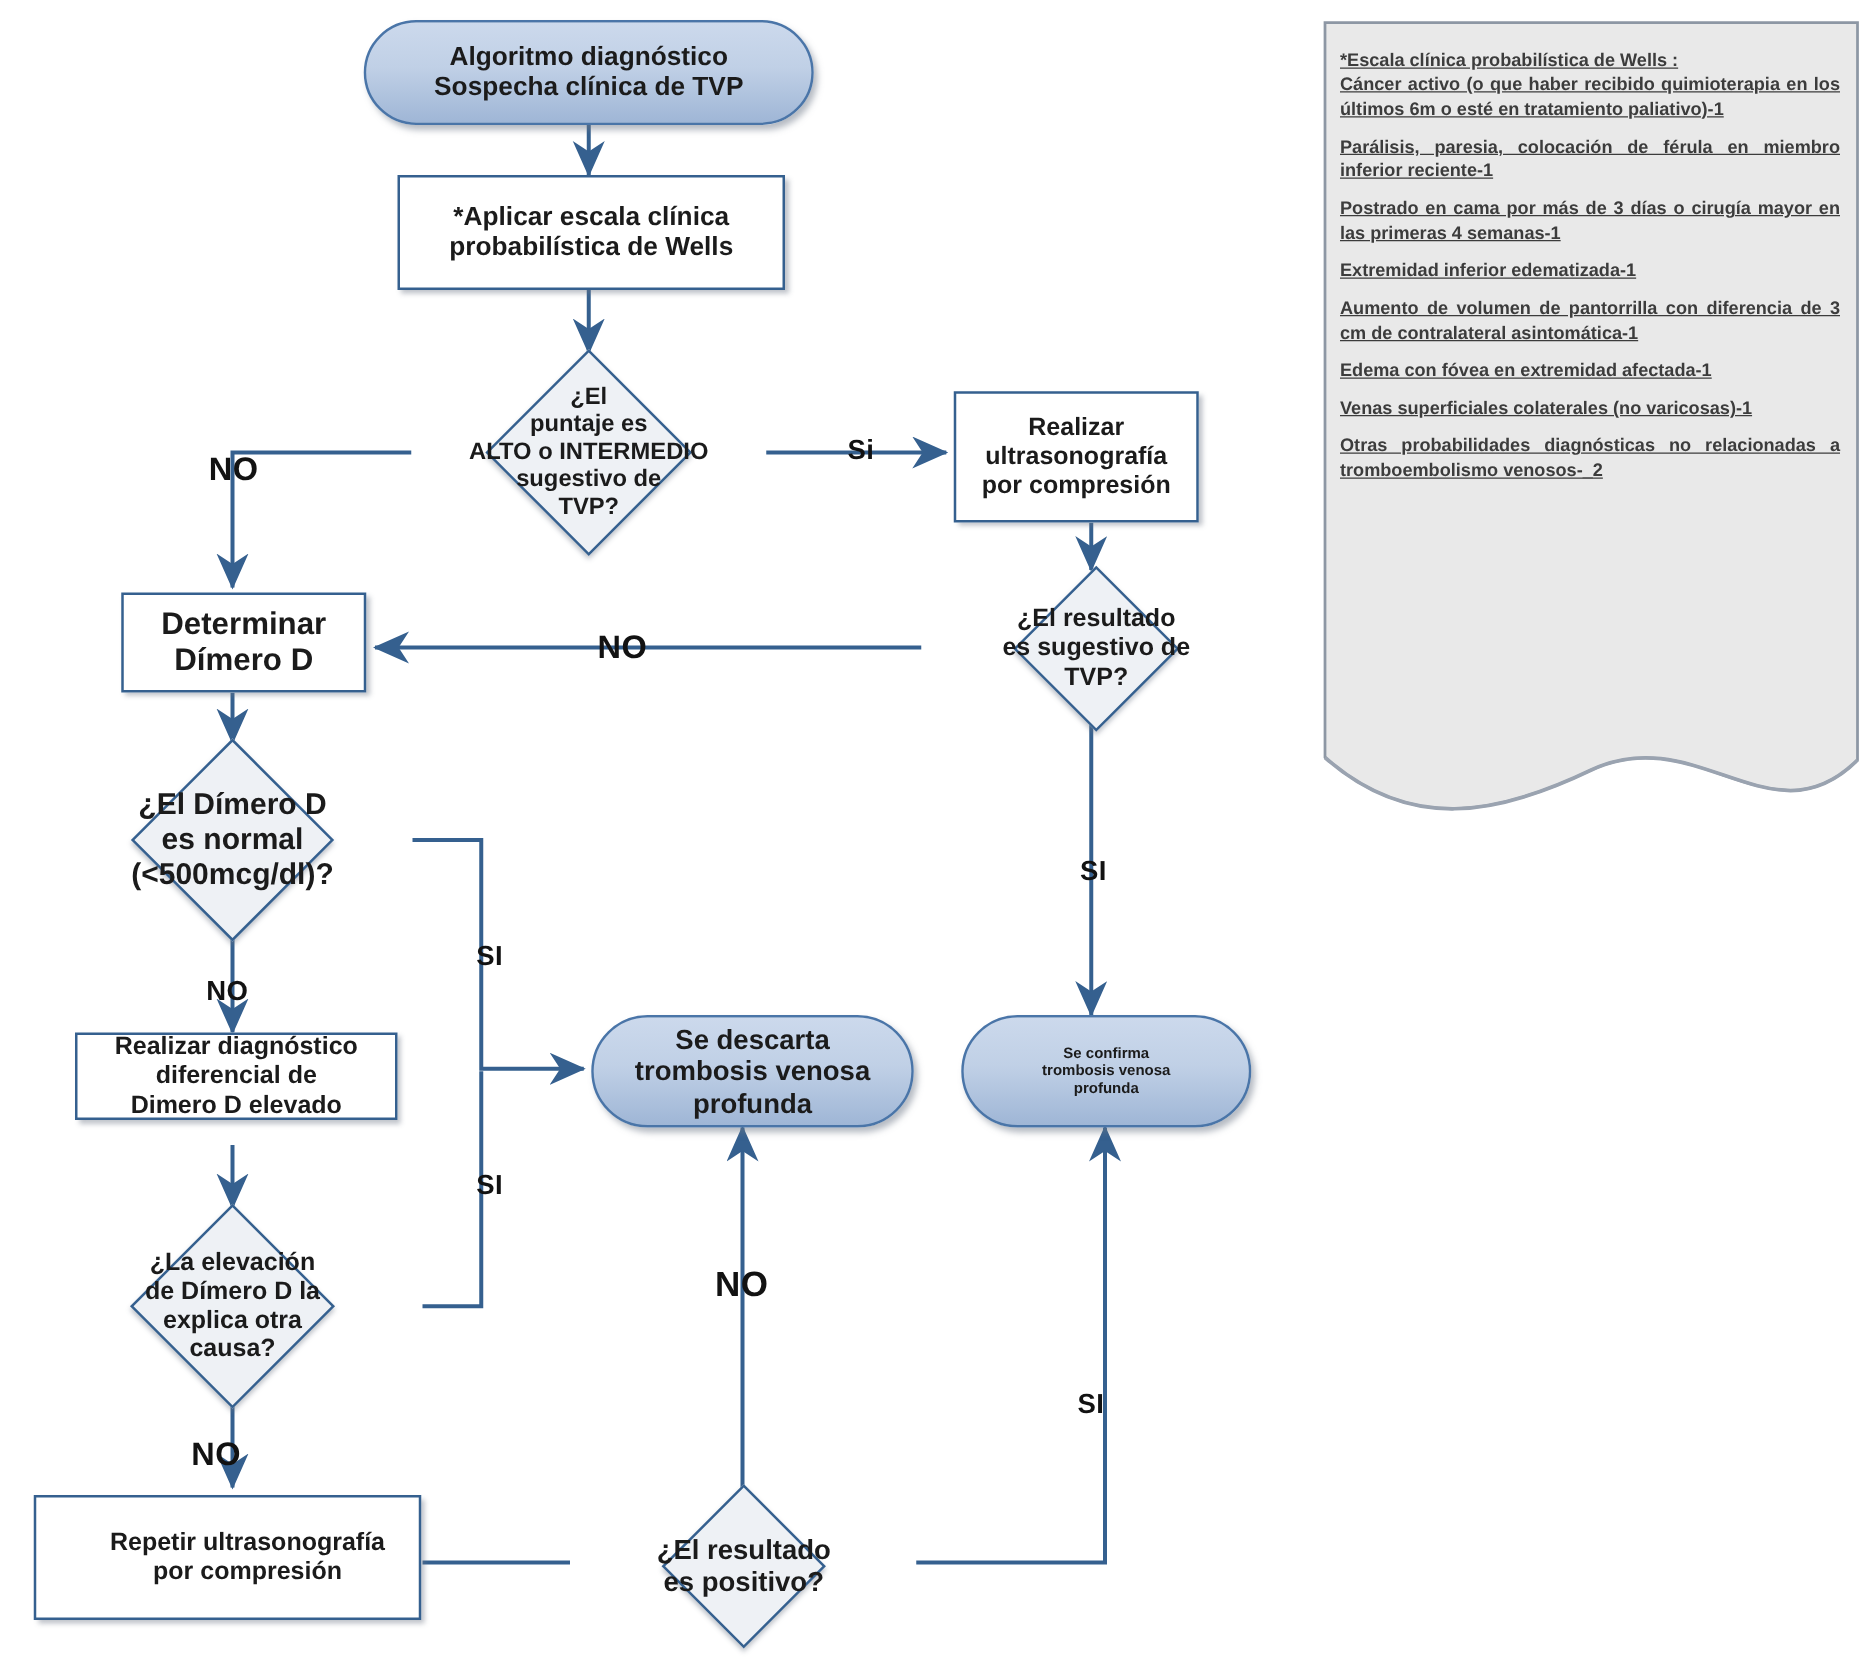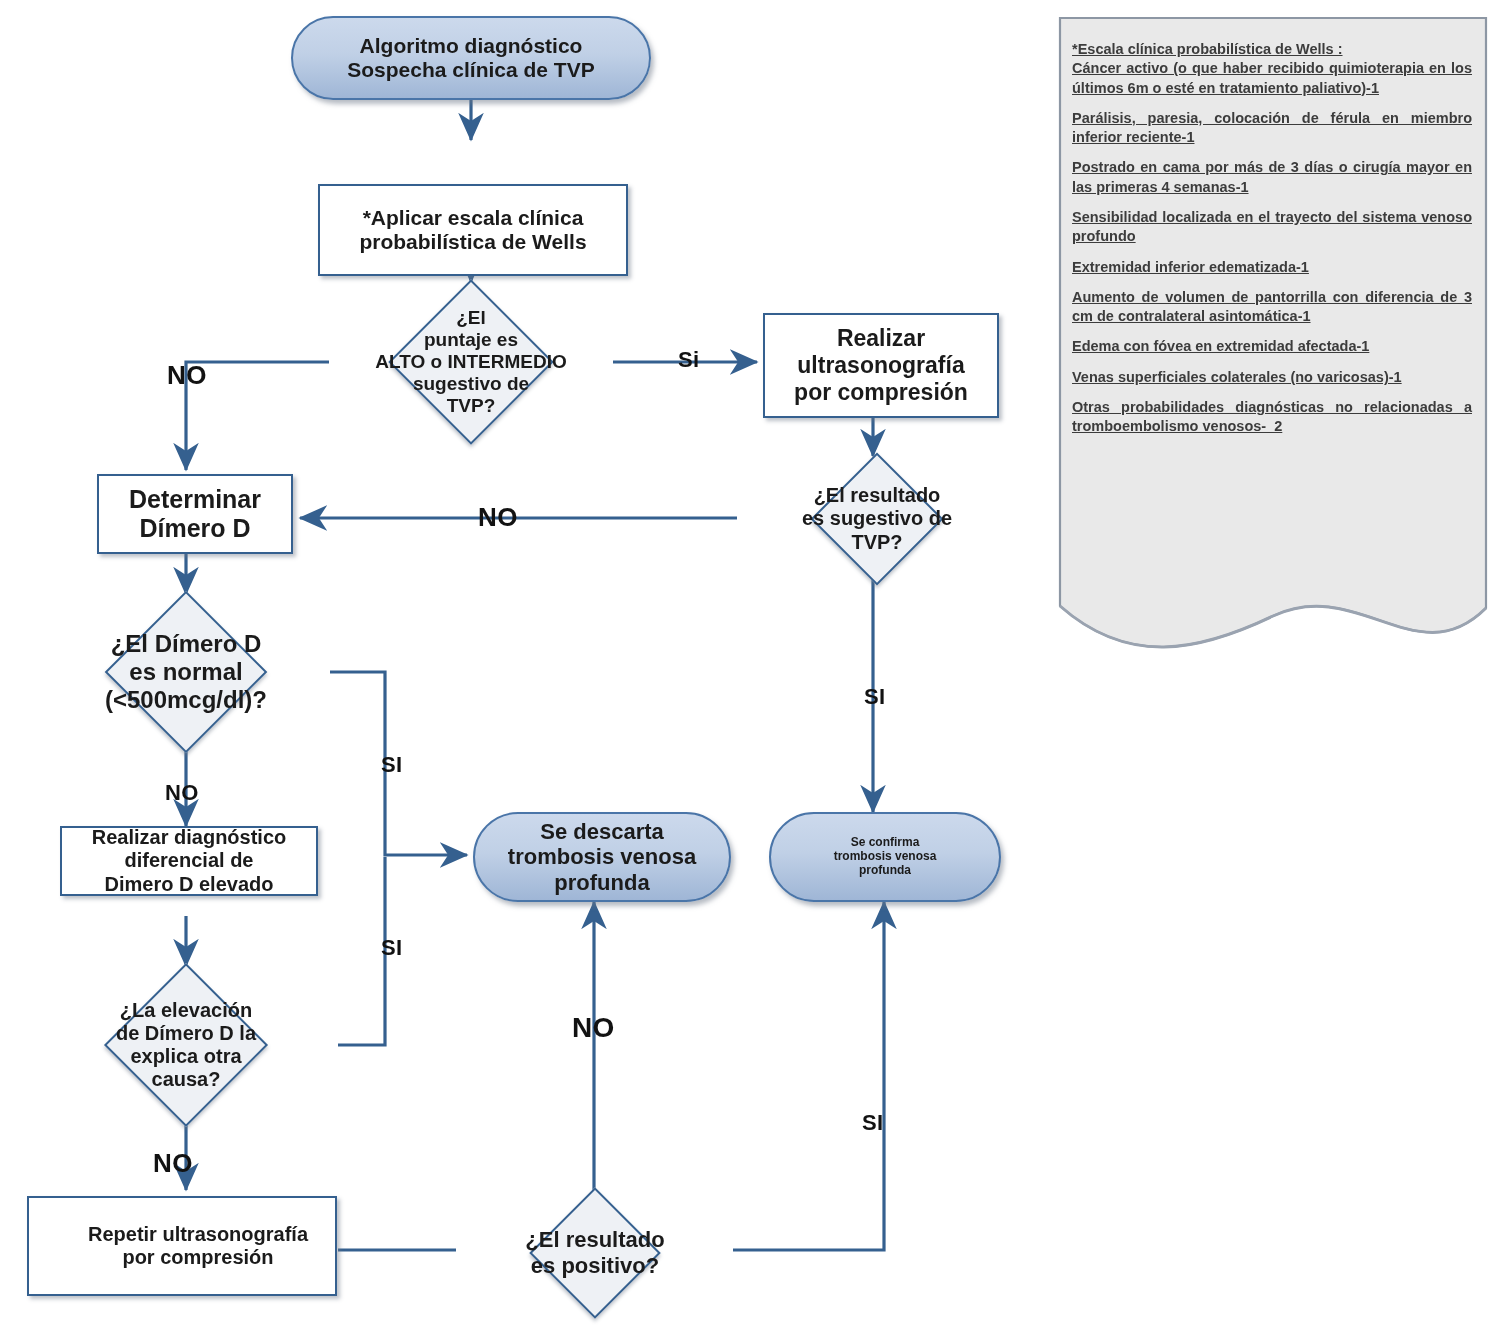--- a/index.html
+++ b/index.html
@@ -90,35 +90,35 @@
 
       <path d="M733,1250 L884,1250 L884,902" marker-end="url(#ah)"></path>
     </g>
   </svg>
 
   <div class="node term" style="left:291px;top:16px;width:360px;height:84px;font-size:21px;">
     <span style="white-space:pre-line">Algoritmo diagnóstico
 Sospecha clínica de TVP</span>
   </div>
 
-  <div class="node proc" style="left:318px;top:140px;width:310px;height:92px;font-size:21px;margin-top:44px;">
+  <div class="node proc" style="left:318px;top:140px;width:310px;height:92px;font-size:21px;">
     <span style="white-space:pre-line">*Aplicar escala clínica
 probabilística de Wells</span>
   </div>
 
   <div class="node dia" style="left:329px;top:282px;width:284px;height:160px;font-size:19px;">
     <div class="shape" style="width:113px;height:113px;"></div>
     <span class="lbl" style="white-space:pre-line">¿El
 puntaje es
 ALTO o INTERMEDIO
 sugestivo de
 TVP?</span>
   </div>
 
-  <div class="node proc" style="left:763px;top:313px;width:236px;height:105px;font-size:23px;">
+  <div class="node proc" style="left:763px;top:313px;width:196px;height:105px;font-size:20px;">
     <span style="white-space:pre-line">Realizar
 ultrasonografía
 por compresión</span>
   </div>
 
   <div class="node dia" style="left:737px;top:456px;width:280px;height:126px;font-size:20px;">
     <div class="shape" style="width:90px;height:90px;"></div>
     <span class="lbl" style="white-space:pre-line">¿El resultado
 es sugestivo de
 TVP?</span>
@@ -187,21 +187,20 @@
   <div id="note">
     <svg class="paper" viewBox="0 0 430 640" preserveAspectRatio="none">
       <path d="M2,2 H428 V592 C360,660 300,560 215,600 C140,636 70,650 2,590 Z" fill="#e9e9e9" stroke="#8d97a4" stroke-width="2.2"></path>
       <path d="M2,590 C70,650 140,636 215,600 C300,560 360,660 428,592" fill="none" stroke="#9aa3b0" stroke-width="3"></path>
     </svg>
     <div class="body">
       <p style="text-align:left;margin-bottom:0;">*Escala clínica probabilística de Wells :</p>
       <p>Cáncer activo (o que haber recibido quimioterapia en los últimos 6m o esté en tratamiento paliativo)-1</p>
       <p>Parálisis, paresia, colocación de férula en miembro inferior reciente-1</p>
       <p>Postrado en cama por más de 3 días o cirugía mayor en las primeras 4 semanas-1</p>
-      <p>Sensibilidad localizada en el trayecto del sistema venoso profundo</p>
       <p>Extremidad inferior edematizada-1</p>
       <p>Aumento de volumen de pantorrilla con diferencia de 3 cm de contralateral asintomática-1</p>
       <p>Edema con fóvea en extremidad afectada-1</p>
       <p>Venas superficiales colaterales (no varicosas)-1</p>
       <p>Otras probabilidades diagnósticas no relacionadas a tromboembolismo venosos-_2</p>
     </div>
   </div>
 
 </div>
 

